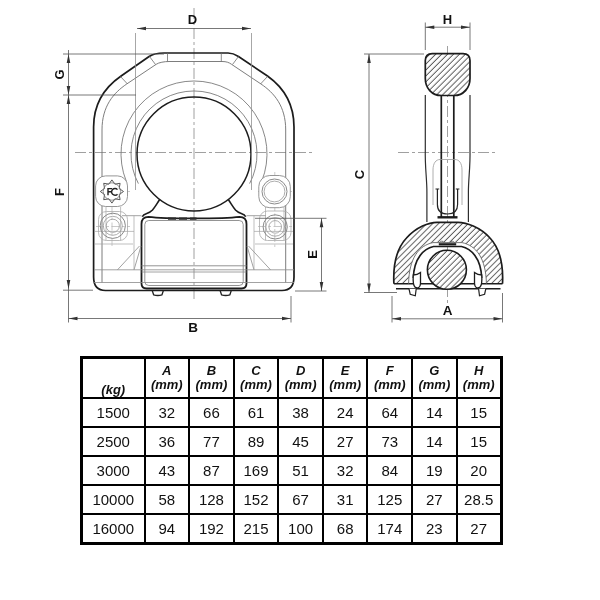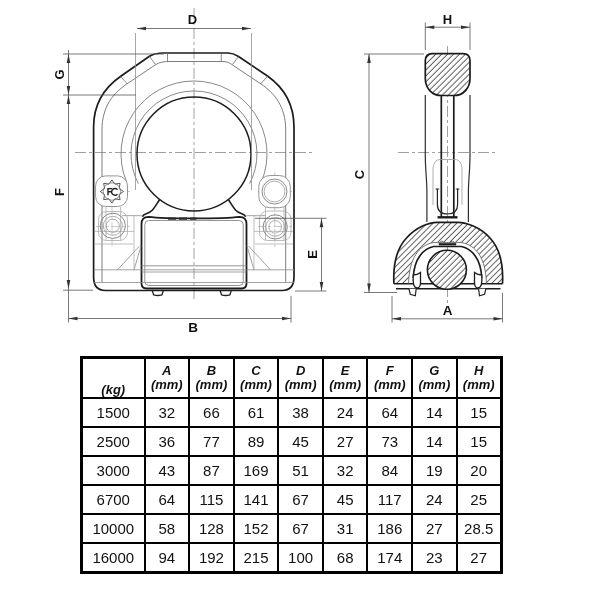--- a/index.html
+++ b/index.html
@@ -258,38 +258,27 @@
           <td>43</td>
           <td>87</td>
           <td>169</td>
           <td>51</td>
           <td>32</td>
           <td>84</td>
           <td>19</td>
           <td>20</td>
         </tr>
   <tr class="row">
-          <td>6700</td>
-          <td>64</td>
-          <td>115</td>
-          <td>141</td>
-          <td>67</td>
-          <td>45</td>
-          <td>117</td>
-          <td>24</td>
-          <td>25</td>
-        </tr>
-  <tr class="row">
           <td>10000</td>
           <td>58</td>
           <td>128</td>
           <td>152</td>
           <td>67</td>
           <td>31</td>
-          <td>186</td>
+          <td>125</td>
           <td>27</td>
           <td>28.5</td>
         </tr>
   <tr class="row">
           <td>16000</td>
           <td>94</td>
           <td>192</td>
           <td>215</td>
           <td>100</td>
           <td>68</td>

